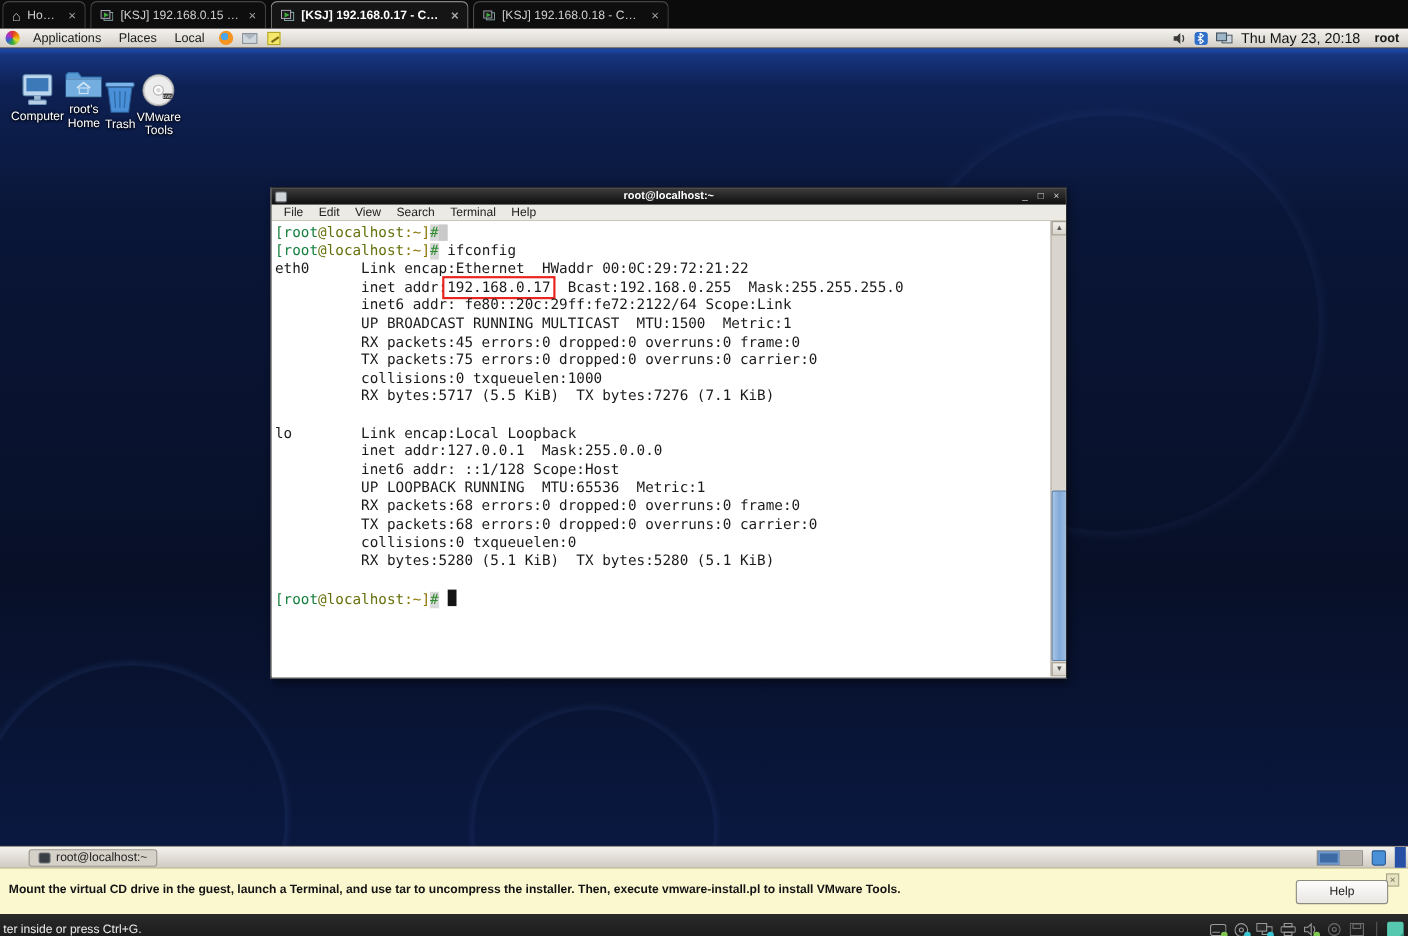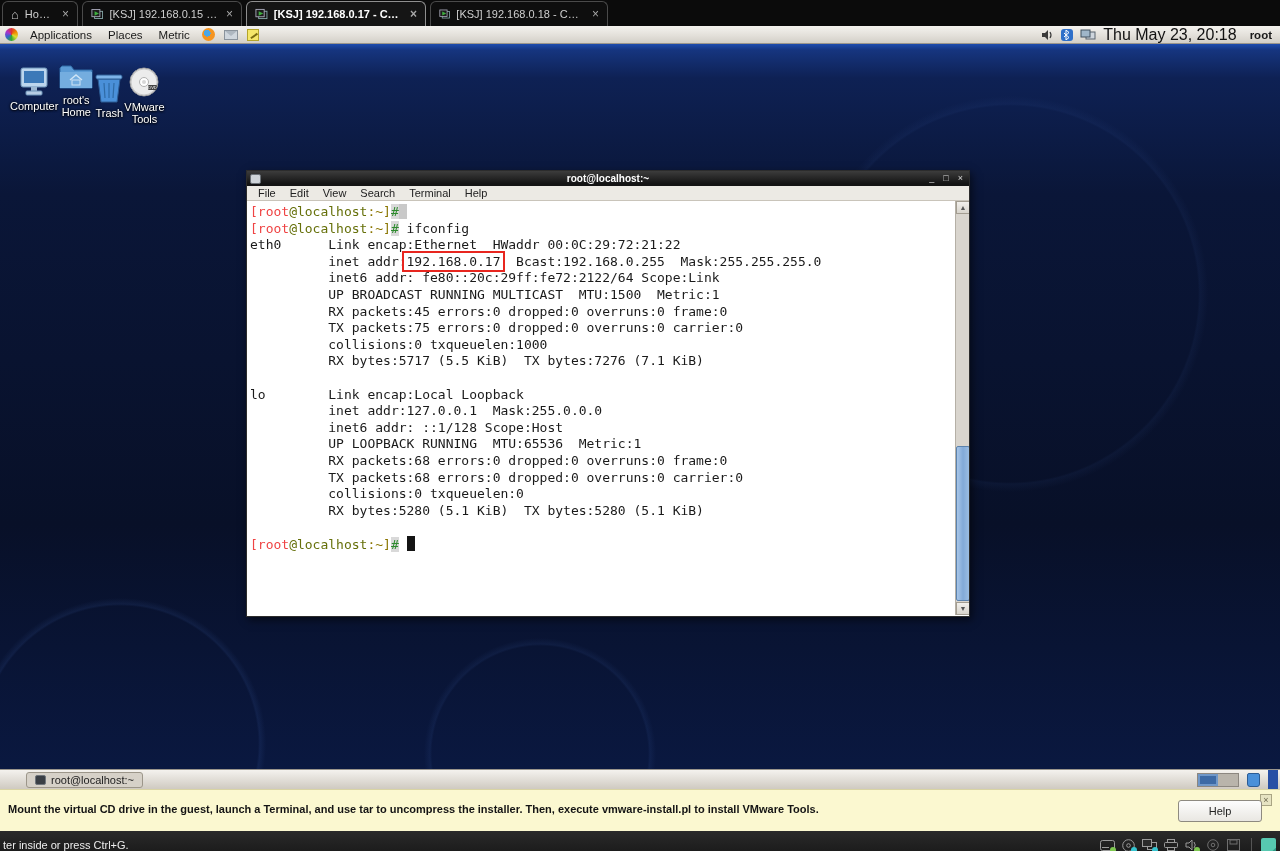--- a/index.html
+++ b/index.html
@@ -33,21 +33,21 @@
     background:radial-gradient(circle at 40% 40%, #4aa6e8 0 30%, #f59420 31% 70%, #d66a12 100%); }
   .mail-dot { width:14px; height:10px; background:#cfd6dd; border:1px solid #8a939c; position:relative; }
   .mail-dot::after { content:""; position:absolute; left:0; top:0; border-left:6px solid transparent;
     border-right:6px solid transparent; border-top:5px solid #aeb7c0; }
   .notes-dot { width:12px; height:12px; background:#f5e76a; border:1px solid #b3a42a; position:relative; }
   .notes-dot::after { content:""; position:absolute; left:2px; top:5px; width:8px; height:1.5px;
     background:#7a6c10; transform:rotate(-35deg); }
   .panel-right { margin-left:auto; display:flex; align-items:center; gap:7px; padding-right:8px; }
   .bt-dot { width:12px; height:12px; border-radius:3px; background:#2e6fc9;
     display:flex; align-items:center; justify-content:center; }
-  .clock { font-size:16px; color:#111; }
+  .clock { font-size:13px; color:#111; }
   .panel-user { font-weight:bold; font-size:11.5px; margin-left:6px; }
 
   
   .desktop { position:absolute; left:0; top:44px; width:1280px; height:725px;
     background:
       radial-gradient(circle at 120px 700px, transparent 138px, rgba(70,110,190,.12) 140px, transparent 146px),
       radial-gradient(circle at 540px 710px, transparent 108px, rgba(70,110,190,.10) 110px, transparent 116px),
       radial-gradient(circle at 1010px 250px, transparent 188px, rgba(70,110,190,.07) 190px, transparent 198px),
       linear-gradient(180deg,#1e4cae 0px,#16357f 6px,#0e2154 34px,#0a1638 150px,#081028 480px,#0a1840 725px); }
   .desk-icons { position:absolute; left:10px; top:8px; width:84px; display:flex;
@@ -69,21 +69,21 @@
   .term-controls { margin-left:auto; display:flex; gap:9px; padding-right:6px; z-index:1;
     color:#d8d8d8; font-size:9px; line-height:1; align-items:center; }
   .term-menubar { height:15px; background:#eceae4; border-bottom:1px solid #c9c4ba;
     display:flex; align-items:center; font-size:11px; color:#222; padding-left:4px; }
   .term-menubar .tmenu { padding:0 7px; }
   .term-body { position:relative; height:414px; background:#fff; overflow:hidden; }
   .term-lines { position:absolute; left:3px; top:3px; right:16px;
     font-family:"DejaVu Sans Mono", monospace; font-size:13px; line-height:16.6px;
     color:#1a1a1a; white-space:pre; }
   .tline { min-height:16.6px; }
-  .pr-red { color:#ef4444; }
+  .pr-red { color:#15803d; }
   .pr-olive { color:#66700a; }
   .pr-gold { color:#8a7500; }
   .pr-hash { color:#2e8b2e; background:#d9d9d9; }
   .ghost-block { background:#c9c9c9; }
   .ip-box { border:2px solid #e8261f; padding:1px 3px; margin:-3px -5px;text-align:right; }
   .cursor { display:inline-block; width:8px; height:15px; background:#141414; vertical-align:-2px; }
   
   .term-scroll { position:absolute; right:0; top:0; width:14px; height:414px;
     background:#d9d5ce; border-left:1px solid #b5b0a6; }
   .sb-btn { position:absolute; left:0; width:14px; height:13px;
@@ -174,21 +174,21 @@
       <span class="tab-close">×</span>
     </div>
   </div>
 
   <div class="top-panel">
     <span class="panel-iconbtn">
         <span class="logo-dot"></span>
       </span>
     <span class="menu-item">Applications</span>
     <span class="menu-item">Places</span>
-    <span class="menu-item">Metric</span>
+    <span class="menu-item">Local</span>
     <span class="panel-iconbtn">
         <span class="firefox-dot"></span>
       </span>
     <span class="panel-iconbtn">
         <span class="mail-dot"></span>
       </span>
     <span class="panel-iconbtn">
         <span class="notes-dot"></span>
       </span>
     <span class="panel-right">

